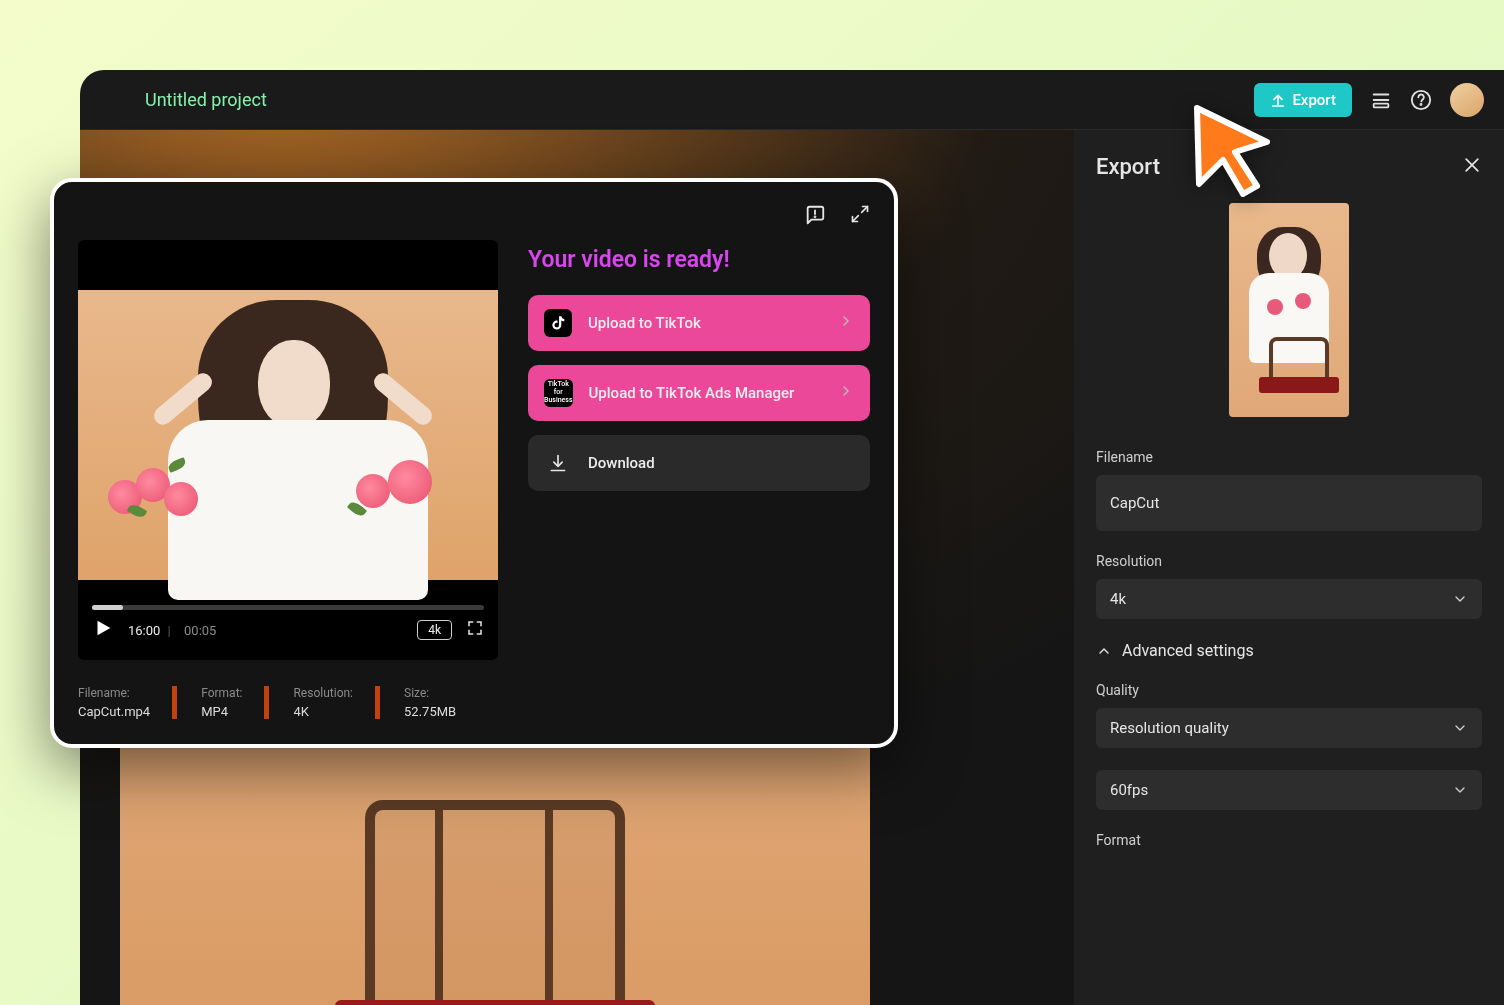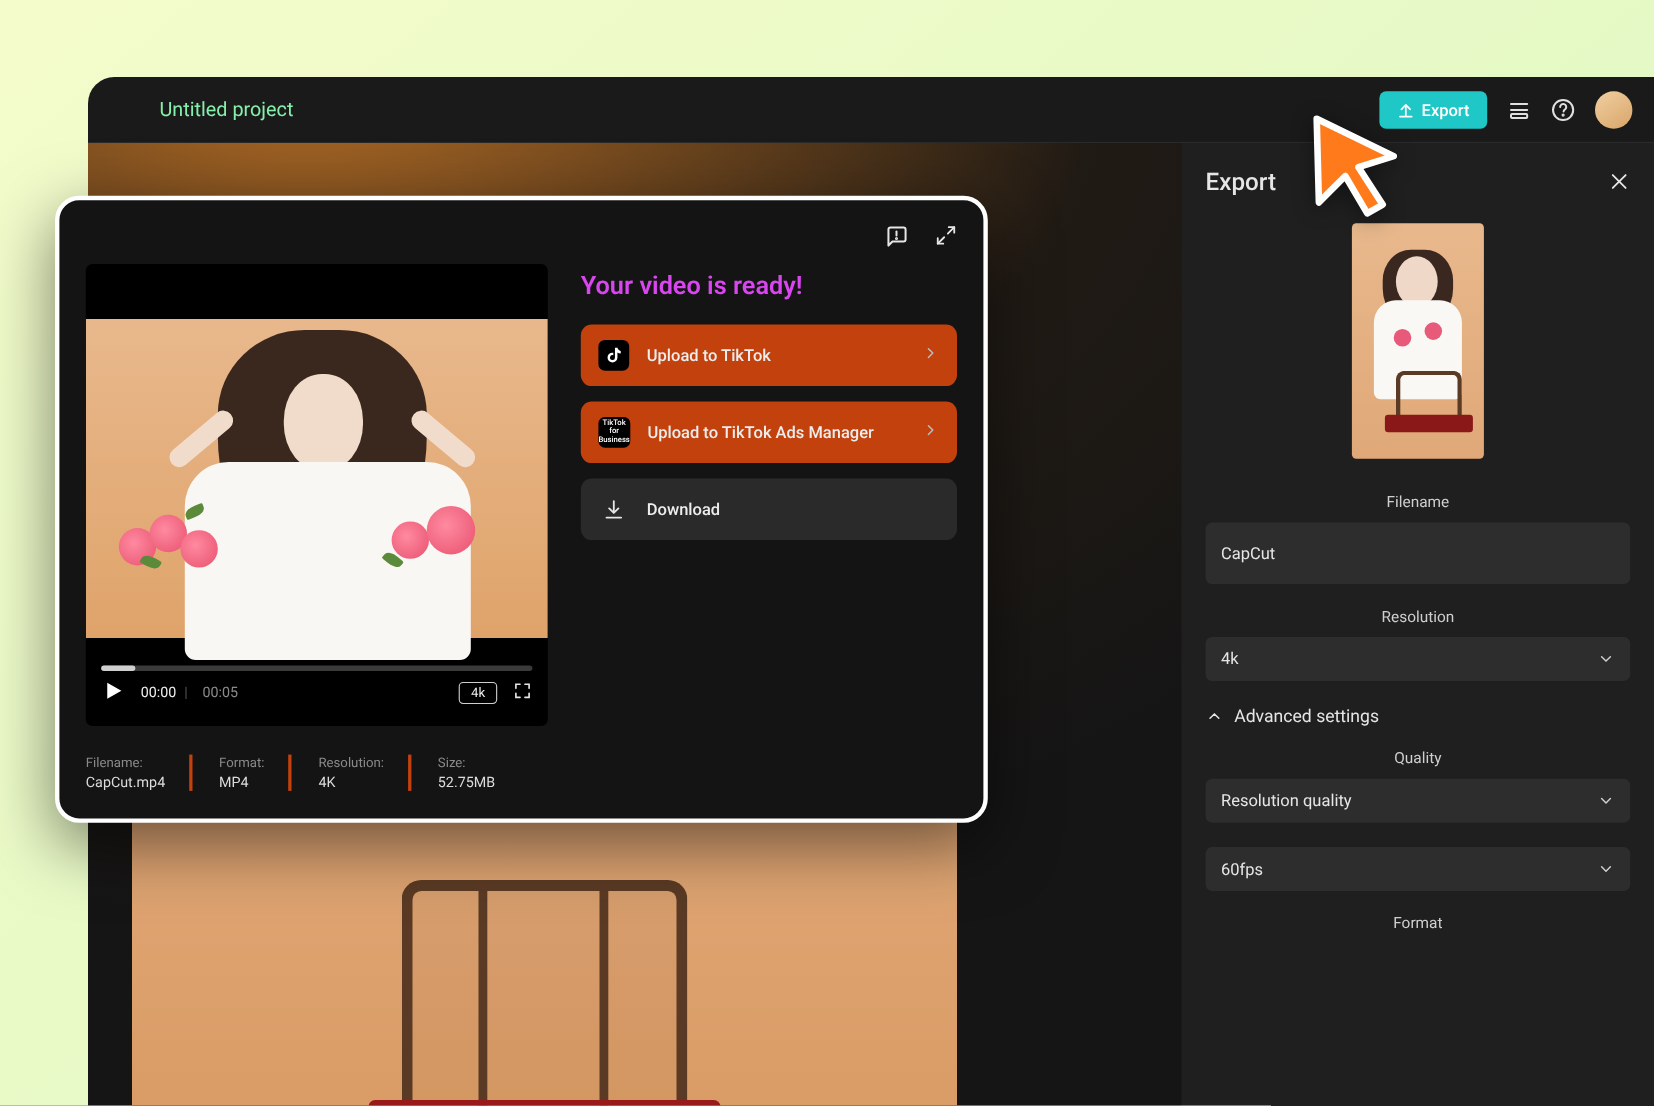--- a/index.html
+++ b/index.html
@@ -90,21 +90,21 @@
   .thumb-head{position:absolute;left:30px;top:10px;width:38px;height:46px;border-radius:50%;background:#f0d8c8}
   .thumb-hair{position:absolute;left:18px;top:4px;width:64px;height:70px;border-radius:40% 40% 50% 50%;background:#3a2820}
   .thumb-body{position:absolute;left:10px;top:50px;width:80px;height:90px;background:#faf8f5;border-radius:20px 20px 6px 6px}
   .thumb-flowers{position:absolute;left:28px;top:70px;width:44px;height:30px}
   .thumb-flowers::before,.thumb-flowers::after{content:"";position:absolute;width:16px;height:16px;border-radius:50%;background:#e85a7a}
   .thumb-flowers::before{left:0;top:6px}.thumb-flowers::after{right:0;top:0}
   .thumb-chair{position:absolute;left:20px;bottom:0;width:80px;height:70px}
   .thumb-chair::before{content:"";position:absolute;left:10px;top:0;right:10px;height:40px;border:4px solid #5a3a24;border-bottom:none;border-radius:8px 8px 0 0}
   .thumb-chair::after{content:"";position:absolute;left:0;bottom:14px;right:0;height:16px;background:#8a1818;border-radius:3px}
 
-  .field-label { font-size:14px; color:#cfcfcf; margin-bottom:10px; display:block;text-align:center;}
+  .field-label { font-size:14px; color:#cfcfcf; margin-bottom:10px; display:block;}
   .text-input {
     width:100%; background:#2d2d2d; border:none; border-radius:6px;
     padding:19px 14px; color:#e6e6e6; font-size:15px; margin-bottom:22px;
   }
   .select {
     width:100%; background:#2d2d2d; border:none; border-radius:6px;
     padding:11px 14px; color:#e6e6e6; font-size:15px; margin-bottom:22px;
     display:flex; justify-content:space-between; align-items:center; cursor:pointer;
   }
   .adv-toggle { display:flex; align-items:center; gap:10px; font-size:16px; margin: 0 0 22px 0; cursor:pointer;}
@@ -147,32 +147,32 @@
   .seek{position:absolute;left:14px;right:14px;bottom:50px;height:5px;background:#3a3a3a;border-radius:3px}
   .seek::before{content:"";position:absolute;left:0;top:0;bottom:0;width:8%;background:#cfcfcf;border-radius:3px}
   .play-icon{color:#fff}
   .time{font-size:13px}
   .time-cur{color:#ededed}.time-dur{color:#8a8a8a;margin-left:6px}
   .spacer{flex:1}
   .badge4k{border:1px solid #cfcfcf;border-radius:4px;padding:2px 10px;font-size:12px;color:#ededed}
   .modal-right { flex:1; padding-top:6px;}
   .ready-title{font-size:23px;font-weight:600;margin-bottom:22px;color:#d946ef}
   .action-btn{
-    width:100%; background:#c2410c; border:none; border-radius:10px;
+    width:100%; background:#ec4899; border:none; border-radius:10px;
     padding:14px 16px; display:flex; align-items:center; gap:16px;
     color:#ededed; font-size:15px; font-weight:500; margin-bottom:14px; cursor:pointer;
   }
   .ab-icon{width:44px;height:28px;border-radius:6px;display:flex;align-items:center;justify-content:center;flex:0 0 28px}
   .ab-icon.tt{background:#000}
   .ab-icon.ttb{background:#000;font-size:7px;color:#fff;line-height:1.1;text-align:center}
   .ab-label{flex:1;text-align:left}
   .ab-chev{color:#bdbdbd}
   .download-btn{width:100%;background:#2a2a2a;border:none;border-radius:10px;padding:14px 16px;display:flex;align-items:center;gap:16px;color:#ededed;font-size:15px;font-weight:500;cursor:pointer}
   .file-info{display:flex;gap:24px;margin-top:26px}
-  .fi{display:flex;flex-direction:column;gap:4px;padding-right:22px;border-right:3px solid #c2410c}
+  .fi{display:flex;flex-direction:column;gap:4px;padding-right:22px;border-right:5px solid #c2410c}
   .fi:last-child{border-right:none}
   .fi-label{font-size:12px;color:#8a8a8a}
   .fi-val{font-size:13px;color:#dcdcdc}
 
   
   .cursor-overlay{
     position:absolute; left:1185px; top:100px; width:100px; height:100px;
     filter: drop-shadow(0 4px 10px rgba(0,0,0,0.4));
     pointer-events:none;
   }
@@ -334,21 +334,21 @@
           </div>
         </div>
         <div class="seek"></div>
         <div class="player-controls">
           <span class="play-icon">
             <svg width="22" height="22" viewBox="0 0 24 24" fill="#fff">
                 <polygon points="6 4 20 12 6 20"></polygon>
               </svg>
           </span>
           <span class="time">
-            <span class="time-cur">00:00</span>
+            <span class="time-cur">16:00</span>
             <span style="color:#555;margin:0 4px">|</span>
             <span class="time-dur">00:05</span>
           </span>
           <span class="spacer"></span>
           <span class="badge4k">4k</span>
           <span>
             <svg width="18" height="18" viewBox="0 0 24 24" fill="none" stroke="#e6e6e6" stroke-width="2" stroke-linecap="round">
                 <path d="M4 9V4h5"></path>
                 <path d="M20 9V4h-5"></path>
                 <path d="M4 15v5h5"></path>

